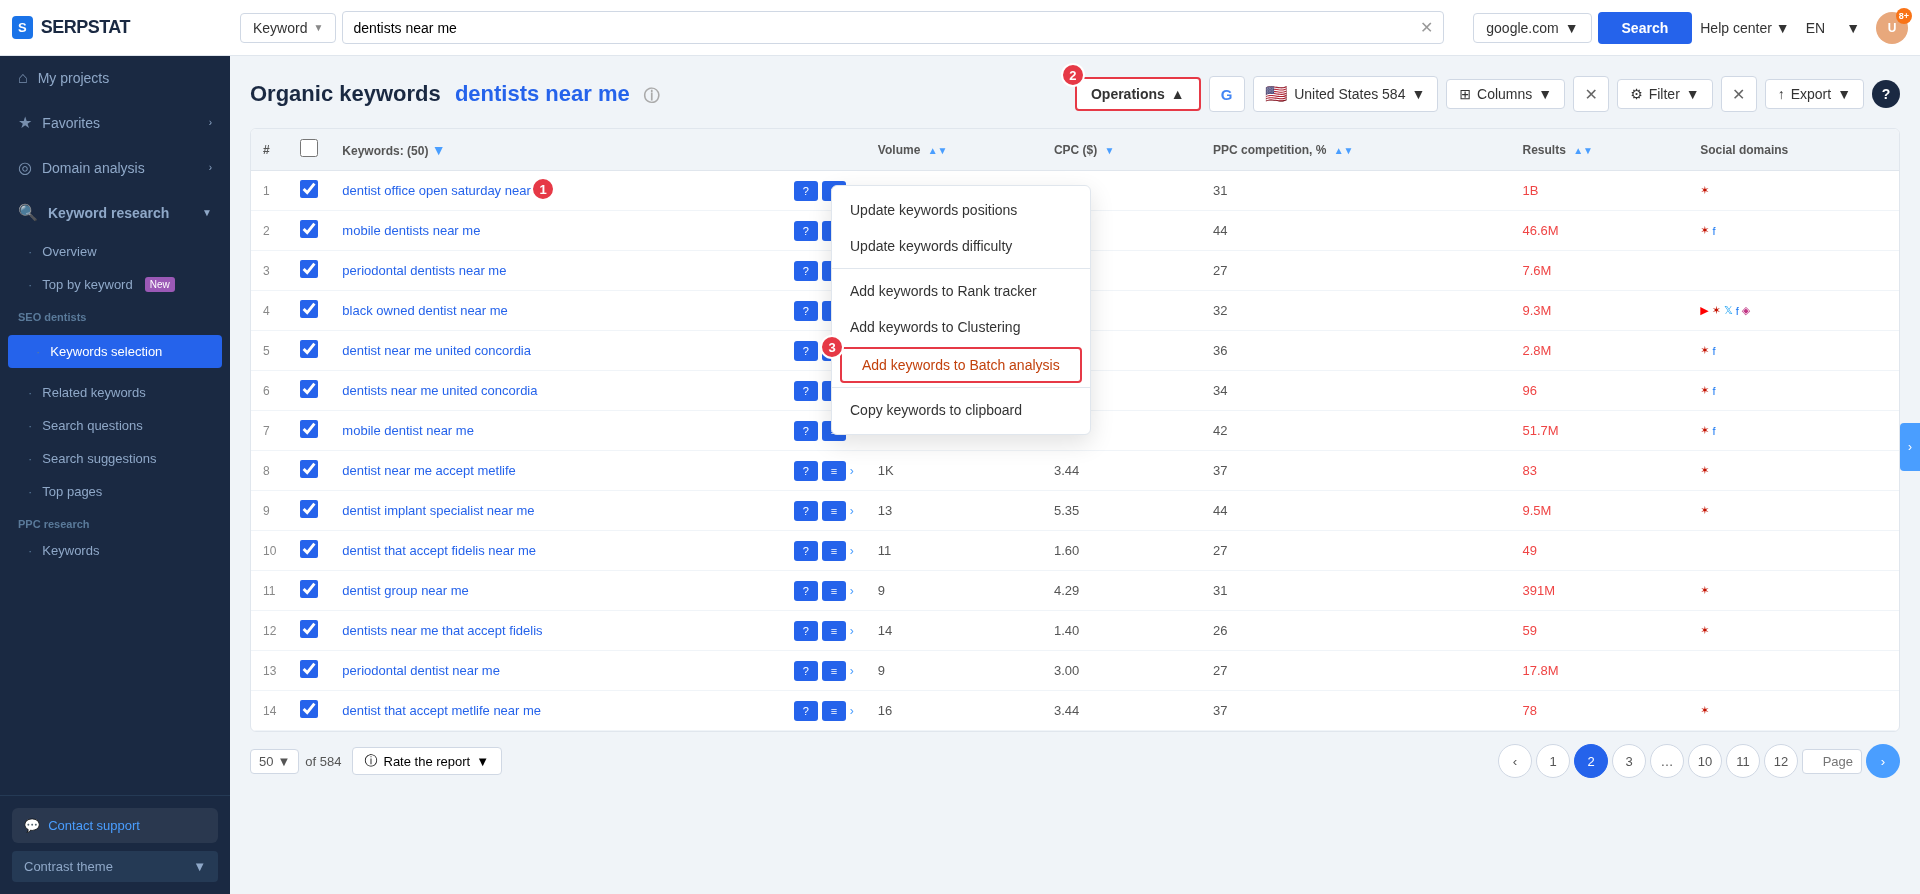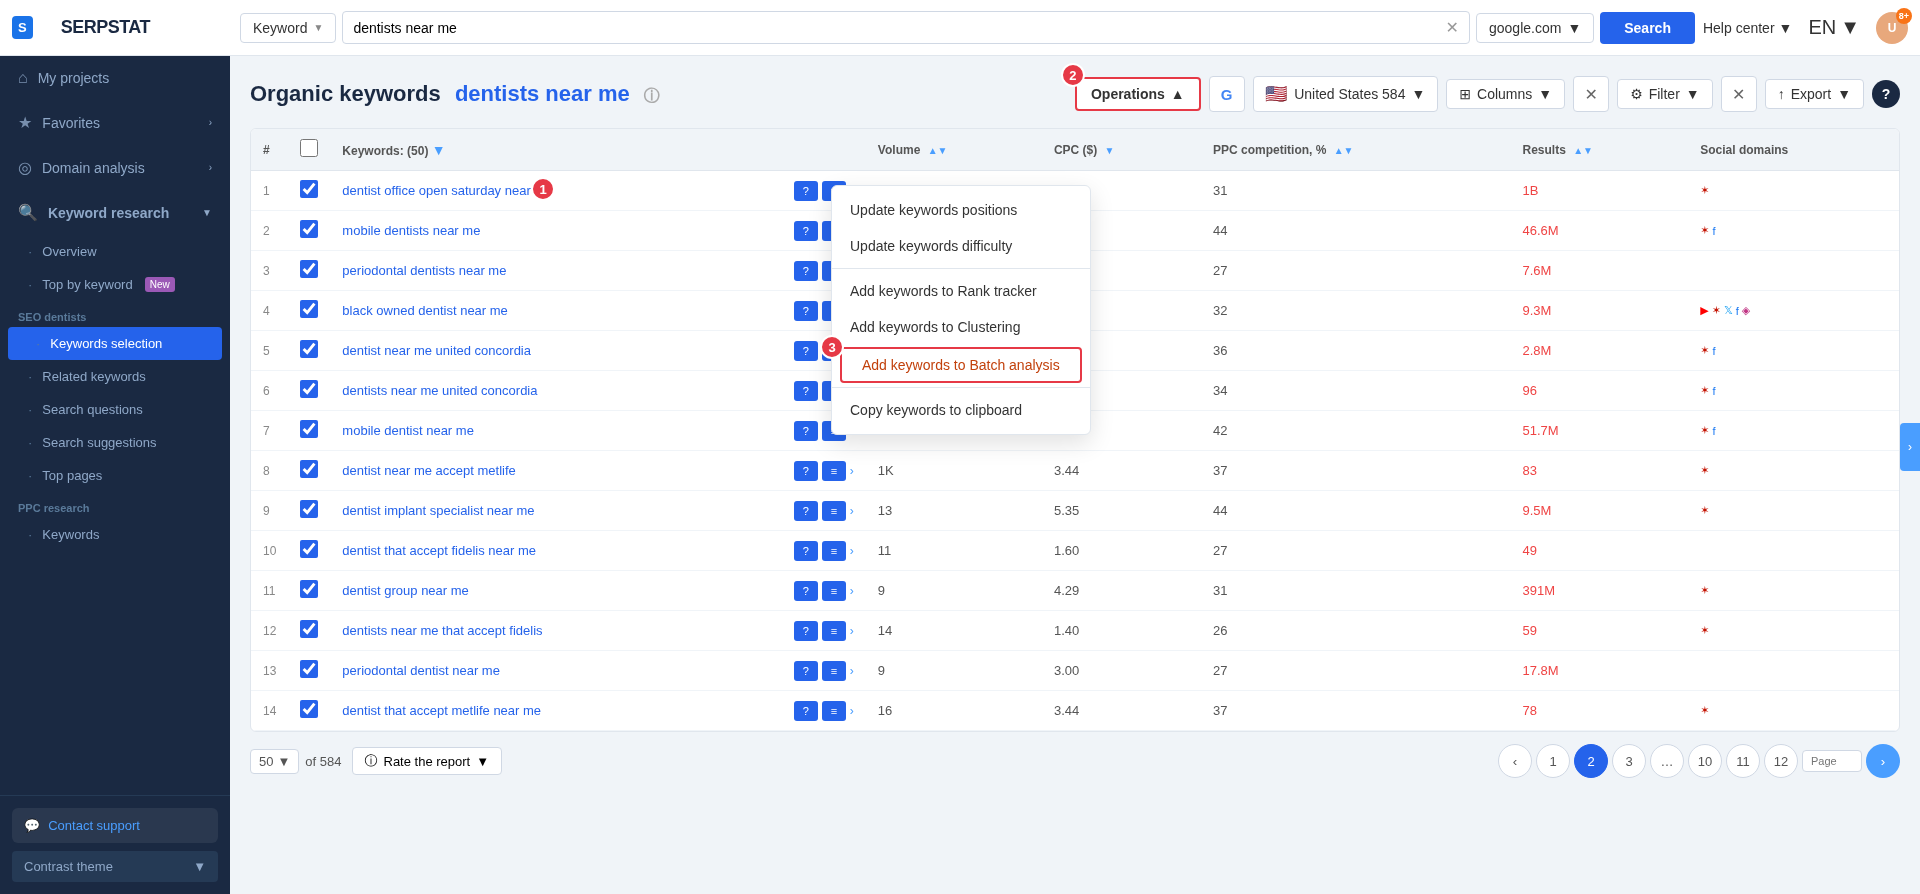--- a/index.html
+++ b/index.html
@@ -10,57 +10,57 @@
       display: flex; align-items: center; background: #fff; border-bottom: 1px solid #e0e6ed;
       height: 56px; padding: 0 12px; gap: 8px; position: fixed; top: 0; left: 0; right: 0; z-index: 100;
     }
     .logo-area {
       width: 220px; display: flex; align-items: center; gap: 8px; flex-shrink: 0;
     }
     .logo-icon {
       background: #1a73e8; color: #fff; font-weight: 900; font-size: 13px;
       padding: 4px 6px; border-radius: 4px;
     }
-    .logo-text { color: #1a2942; font-weight: 800; font-size: 18px; letter-spacing: -0.5px; margin-left: 20px; }
+    .logo-text { color: #1a2942; font-weight: 800; font-size: 18px; letter-spacing: -0.5px; }
     .search-area {
       display: flex; align-items: center; gap: 6px; flex: 1;
     }
     .dropdown-btn {
       display: flex; align-items: center; gap: 6px; background: #fff;
       border: 1px solid #d0d8e4; border-radius: 4px; padding: 6px 12px;
       cursor: pointer; font-size: 14px; color: #333; white-space: nowrap;
     }
     .dropdown-btn .chevron { font-size: 10px; color: #888; }
     .search-input-wrap {
       flex: 1; display: flex; align-items: center; background: #fff;
       border: 1px solid #d0d8e4; border-radius: 4px; padding: 6px 10px; gap: 6px;
     }
     .search-input-wrap input {
       border: none; outline: none; font-size: 14px; width: 100%; background: transparent;
     }
     .clear-btn { background: none; border: none; cursor: pointer; color: #999; font-size: 16px; }
     .domain-select {
       display: flex; align-items: center; gap: 6px; background: #fff;
       border: 1px solid #d0d8e4; border-radius: 4px; padding: 6px 12px;
-      cursor: pointer; font-size: 14px; color: #333;
+      cursor: pointer; font-size: 14px; color: #333; margin-left: 23px;
     }
     .search-btn {
       background: #2563eb; color: #fff; border: none; border-radius: 4px;
       padding: 8px 24px; font-size: 14px; font-weight: 600; cursor: pointer;
     }
     .nav-right {
       display: flex; align-items: center; gap: 16px; margin-left: auto;
     }
     .help-btn {
       background: none; border: none; cursor: pointer; font-size: 14px; color: #333;
       display: flex; align-items: center; gap: 4px;
     }
     .lang-btn {
-      background: none; border: none; cursor: pointer; font-size: 20px; color: #333;
-      display: flex; align-items: flex-end; gap: 4px;
+      background: none; border: none; cursor: pointer; font-size: 14px; color: #333;
+      display: flex; align-items: flex-end; gap: 21px;
     }
     .avatar { width: 32px; height: 32px; border-radius: 50%; background: #e8a87c; cursor: pointer; display: flex; align-items: center; justify-content: center; font-size: 12px; color: #fff; font-weight: 700; position: relative; }
     .avatar-badge { position: absolute; top: -4px; right: -4px; background: #f97316; border-radius: 50%; width: 16px; height: 16px; font-size: 9px; display: flex; align-items: center; justify-content: center; color: #fff; font-weight: 700; }
 
     
     .sidebar {
       position: fixed; top: 56px; left: 0; bottom: 0; width: 230px;
       background: #1a2942; overflow-y: auto; z-index: 90;
       display: flex; flex-direction: column;
     }
@@ -202,21 +202,21 @@
     .pagination {
       display: flex; align-items: center; gap: 4px; margin-left: auto;
     }
     .pg-btn {
       width: 34px; height: 34px; border: 1px solid #d0d8e4; border-radius: 50%; background: #fff;
       display: flex; align-items: center; justify-content: center; cursor: pointer; font-size: 13px; color: #555;
     }
     .pg-btn.active { background: #2563eb; color: #fff; border-color: #2563eb; }
     .pg-input {
       border: 1px solid #d0d8e4; border-radius: 4px; padding: 4px 8px; width: 60px;
-      text-align: left; font-size: 11px; background: #fff;
+      text-align: right; font-size: 13px; background: #fff;
     }
     .pg-arrow {
       width: 34px; height: 34px; border-radius: 50%; background: #4a9eff; color: #fff;
       display: flex; align-items: center; justify-content: center; cursor: pointer; border: none;
     }
     .pg-arrow-left {
       width: 34px; height: 34px; border-radius: 50%; background: #fff; color: #555;
       display: flex; align-items: center; justify-content: center; cursor: pointer; border: 1px solid #d0d8e4;
     }
 
@@ -296,21 +296,21 @@
   </div>
   <div class="sidebar-sub-item">
     <span>Overview</span>
   </div>
   <div class="sidebar-sub-item has-new" style="display:flex;align-items:center;">
     <span>Top by keyword</span>
     <span style="background:#9b59b6;color:#fff;font-size:10px;padding:2px 5px;border-radius:3px;margin-left:6px;">New</span>
   </div>
 
   <div style="padding:10px 18px 4px;font-size:11px;color:#5a7a9a;font-weight:600;">SEO dentists</div>
-  <div class="sidebar-sub-item active" style="background:#2563eb;color:#fff;border-radius:4px;margin:0 8px;">
+  <div class="sidebar-sub-item active" style="background:#2563eb;color:#fff;border-radius:4px;margin:8px 8px;">
     <span>Keywords selection</span>
   </div>
   <div class="sidebar-sub-item">
     <span>Related keywords</span>
   </div>
   <div class="sidebar-sub-item">
     <span>Search questions</span>
   </div>
   <div class="sidebar-sub-item">
     <span>Search suggestions</span>

